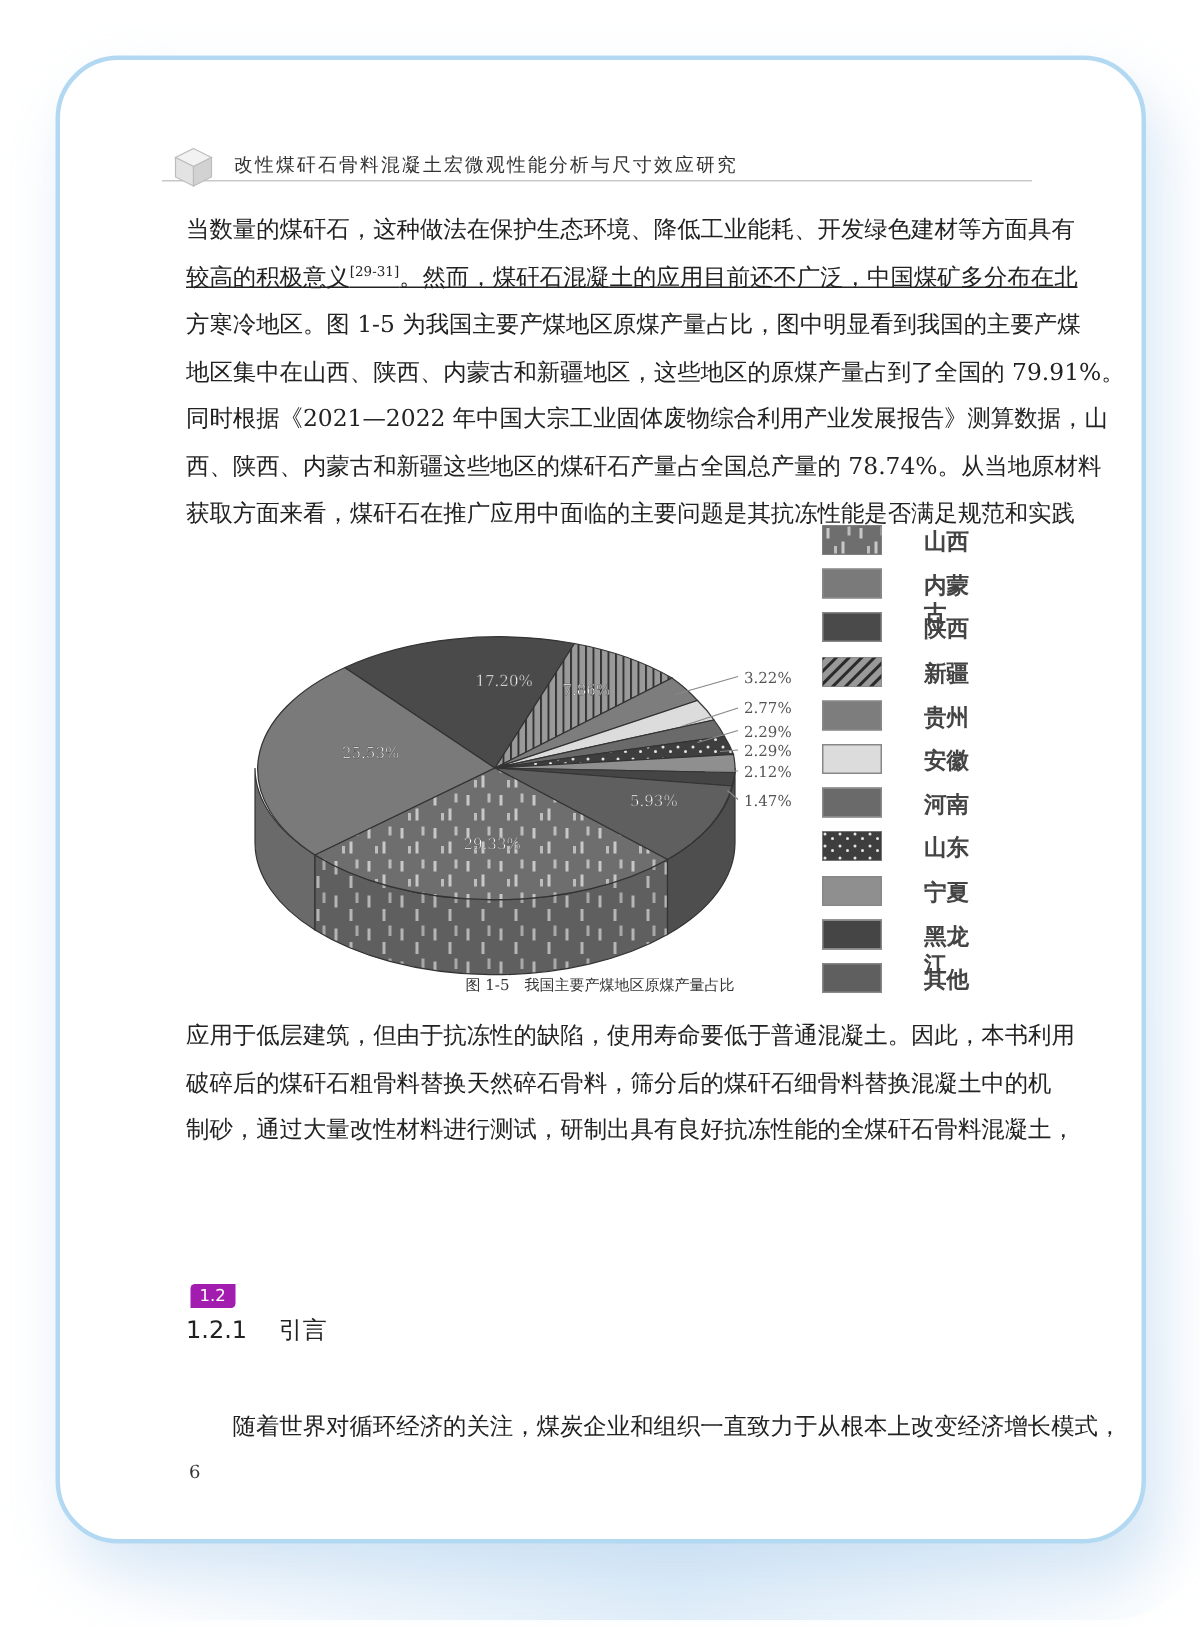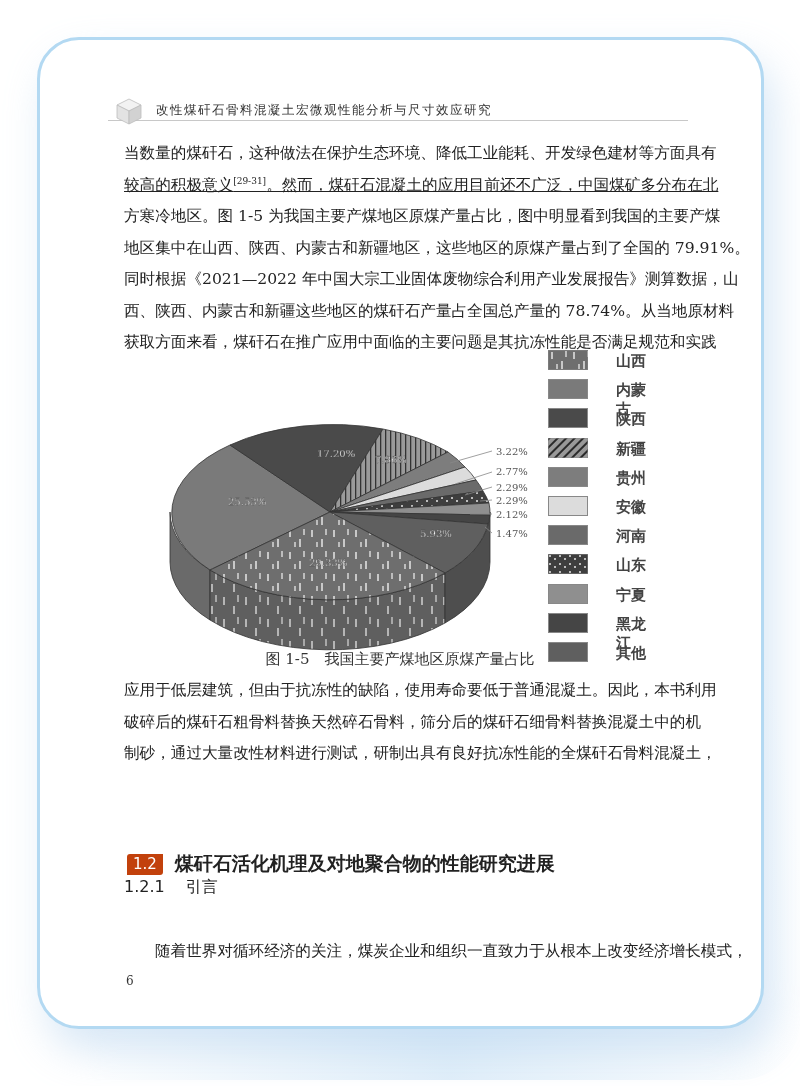--- a/index.html
+++ b/index.html
@@ -39,27 +39,27 @@
   .para .ln.last { text-align-last: left; }
   sup { font-size: 9px; vertical-align: 6px; line-height: 0; }
   .legend { position: absolute; left: 548px; top: 346px; width: 110px; }
   .legend-item { position: relative; height: 29.2px; }
   .legend-swatch {
     position: absolute; left: 0; top: 4px; width: 40px; height: 20px;
     border: 1px solid #888; box-sizing: border-box;
   }
   .legend-label { position: absolute; left: 68px; top: 6px; font-size: 15px; color: #444; font-weight: bold; }
   .caption {
-    position: absolute; left: 0; width: 800px; top: 650px; text-align: center; font-size: 15px; color: #333;
+    position: absolute; left: 0; width: 800px; top: 650px; text-align: center; font-size: 10px; color: #333;
   }
   .section {
     position: absolute; left: 127px; top: 850px; height: 28px; display: flex; align-items: center;
   }
   .section-num {
-    background: #c2410c; color: #fff; font-family: "DejaVu Sans", sans-serif; font-size: 15px;
+    background: #a21caf; color: #fff; font-family: "DejaVu Sans", sans-serif; font-size: 11px;
     padding: 1px 6px 2px 6px; border-radius: 3px 0 3px 0; margin-right: 12px;
   }
   .section-title { font-family: "DejaVu Sans", sans-serif; font-size: 19px; color: #222; font-weight: bold; }
   .subsection {
     position: absolute; left: 124px; top: 877px; font-family: "DejaVu Sans", sans-serif; font-size: 16px; color: #222;
   }
   .subsection .num { margin-right: 16px; }
   .pagenum { position: absolute; left: 126px; top: 974px; font-size: 12px; color: #333; }
   .pct { font-family: "DejaVu Serif", serif; font-size: 10px; fill: #555; }
   .pct-in { font-family: "DejaVu Serif", serif; font-size: 10px; fill: #fff; stroke: #444; stroke-width: 0.3; }
@@ -232,21 +232,20 @@
   <div class="caption">图 1-5　我国主要产煤地区原煤产量占比</div>
 
   <div class="para" style="top:675px;">
     <span class="ln">应用于低层建筑，但由于抗冻性的缺陷，使用寿命要低于普通混凝土。因此，本书利用</span>
     <span class="ln">破碎后的煤矸石粗骨料替换天然碎石骨料，筛分后的煤矸石细骨料替换混凝土中的机</span>
     <span class="ln">制砂，通过大量改性材料进行测试，研制出具有良好抗冻性能的全煤矸石骨料混凝土，</span>
   </div>
 
   <div class="section">
     <span class="section-num">1.2</span>
-    <span class="section-title">煤矸石活化机理及对地聚合物的性能研究进展</span>
   </div>
 
   <div class="subsection">
     <span class="num">1.2.1</span>
     <span>引言</span>
   </div>
 
   <div class="para" style="top:936px;">
     <span class="ln" style="padding-left:31px;">随着世界对循环经济的关注，煤炭企业和组织一直致力于从根本上改变经济增长模式，</span>
   </div>

